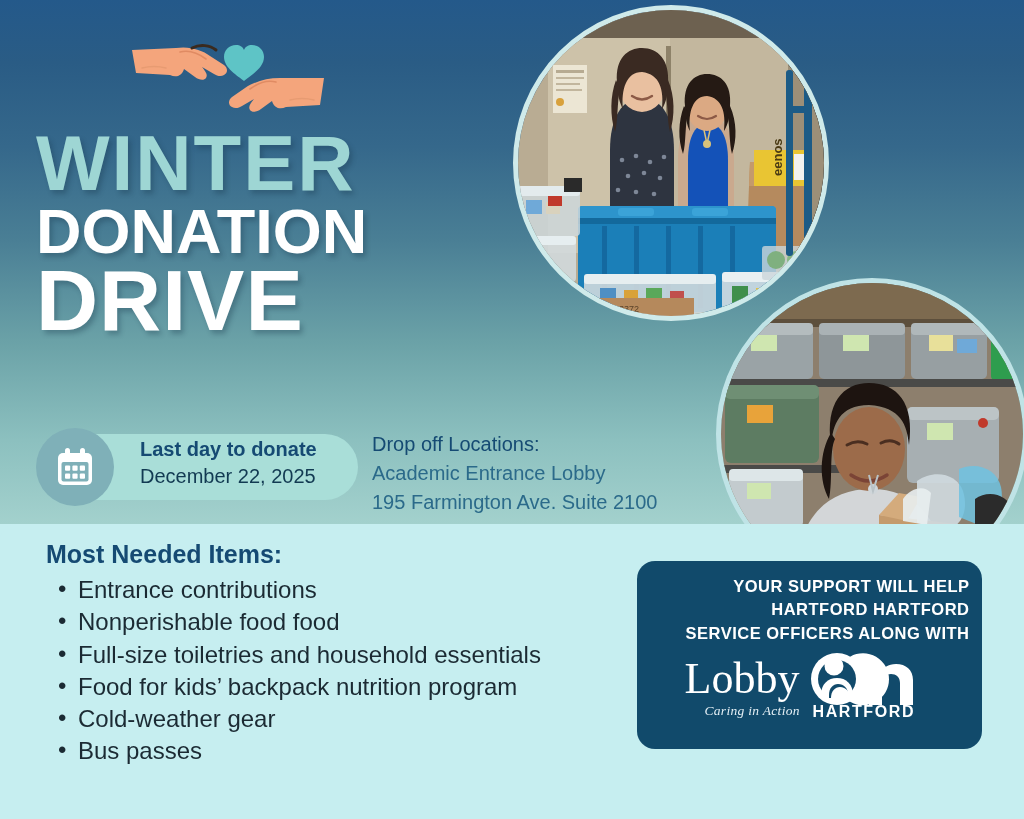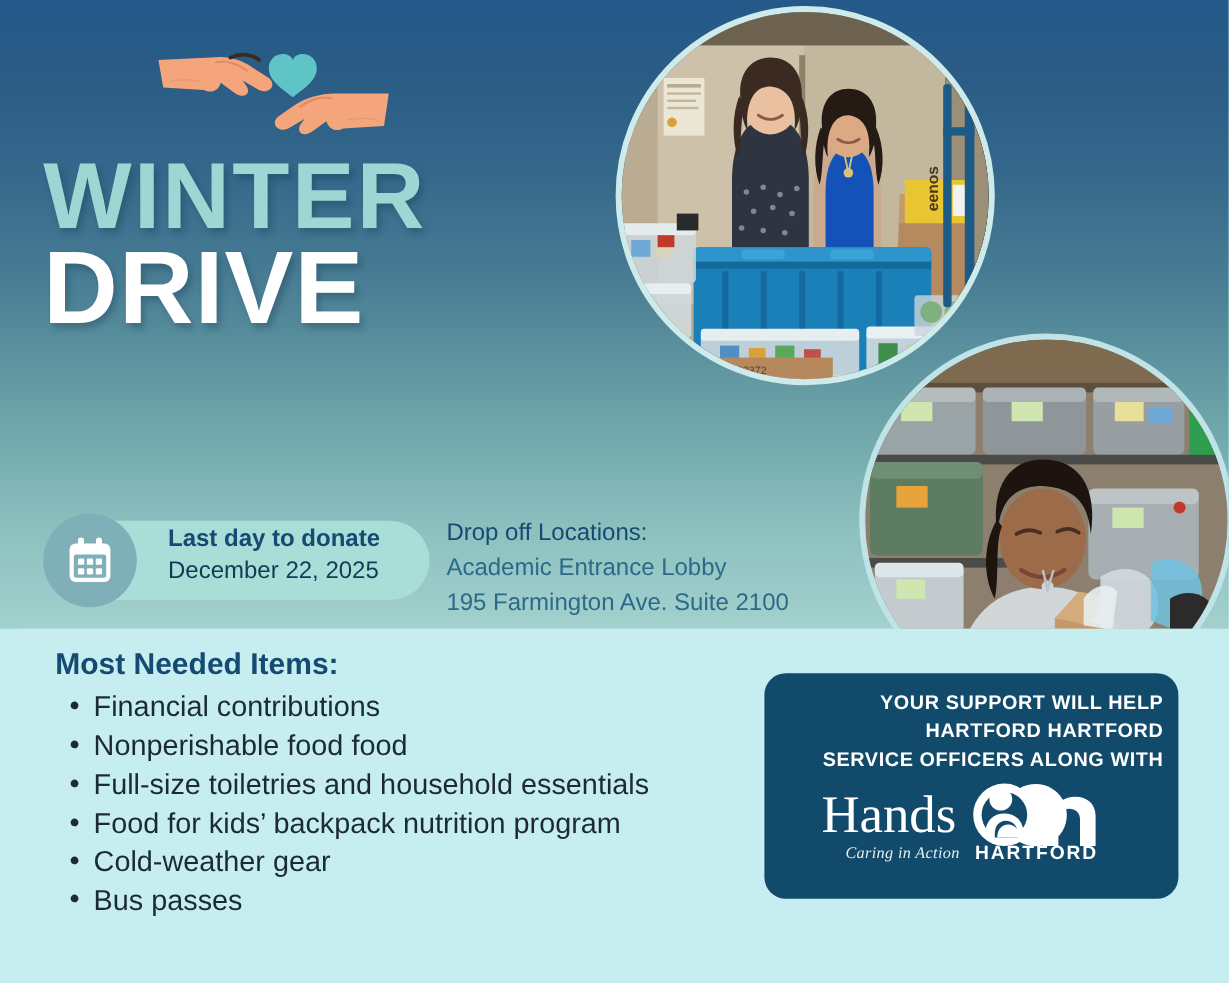--- a/index.html
+++ b/index.html
@@ -137,20 +137,21 @@
                C136 22 131 17 124 17 C120 17 117 19 116 22 C115 19 112 17 108 17 Z" fill="#5ec4c6"></path>
       <path d="M196 50 L152 50 C138 50 126 54 117 60 L104 69 C100 72 100 77 104 79
                C107 81 111 80 114 78 L126 71 C122 76 120 79 122 82 C124 85 129 84 133 81
                L144 73 C146 80 152 82 158 79 L192 77 Z" fill="#f4a57c"></path>
       <path d="M148 54 C140 52 130 55 122 61" fill="none" stroke="#e08b63" stroke-width="1.6" stroke-linecap="round"></path>
       <path d="M186 72 C178 70 170 70 162 72" fill="none" stroke="#e79b72" stroke-width="1.3" stroke-linecap="round"></path>
     </svg>
 
     <div class="headline">
       <div class="h-line h-winter">WINTER</div>
+      <div class="h-line h-donation">DONATION</div>
       <div class="h-line h-drive">DRIVE</div>
     </div>
 
     <div class="photo-circle photo-a">
       <svg class="ph-inner" viewBox="0 0 306 306" preserveAspectRatio="xMidYMid slice">
         <rect width="306" height="306" fill="#b9ac93"></rect>
         <rect x="0" y="0" width="306" height="28" fill="#6d6150"></rect>
         <rect x="30" y="28" width="122" height="215" fill="#cdc2a9"></rect>
         <rect x="152" y="28" width="118" height="215" fill="#c3b79e"></rect>
         <rect x="270" y="28" width="36" height="215" fill="#a2leftB"></rect>
@@ -342,37 +343,37 @@
         <div class="do-title">Drop off Locations:</div>
         <div class="do-line">Academic Entrance Lobby</div>
         <div class="do-line">195 Farmington Ave. Suite 2100</div>
       </div>
     </div>
   </div>
 
   <div class="bottom">
     <div class="needed-title">Most Needed Items:</div>
     <ul class="needed-list">
-      <li>Financial contributions</li>
+      <li>Entrance contributions</li>
       <li>Nonperishable food food</li>
       <li>Full-size toiletries and household essentials</li>
       <li>Food for kids’ backpack nutrition program</li>
       <li>Cold-weather gear</li>
       <li>Bus passes</li>
     </ul>
   </div>
 
   <div class="support-card">
     <div class="support-text">
       <div>YOUR SUPPORT WILL HELP</div>
       <div>HARTFORD HARTFORD</div>
       <div>SERVICE OFFICERS ALONG WITH</div>
     </div>
     <div class="logo-wrap">
-      <div class="logo-hands">Hands</div>
+      <div class="logo-hands">Lobby</div>
       <div class="logo-tag">Caring in Action</div>
       <svg class="logo-on" viewBox="0 0 125 56">
         <path d="M30 28 A26 26 0 1 1 30 28.5 Z" fill="#ffffff"></path>
         <circle cx="30" cy="28" r="26" fill="#ffffff"></circle>
         <circle cx="30" cy="28" r="19" fill="#114a6b"></circle>
         <circle cx="27" cy="15" r="9.5" fill="#ffffff"></circle>
         <path d="M14 44 C14 33 21 27 30 27 C39 27 46 33 46 44 L46 47 L14 47 Z" fill="#ffffff"></path>
         <path d="M22 44 C22 37 26 33 31 33 C37 33 41 37 41 44 L41 47 L22 47 Z" fill="#114a6b"></path>
         <path d="M24 47 C24 40 28 36 33 36 C39 36 43 41 43 47 Z" fill="#ffffff"></path>
         <path d="M62 16 C62 16 62 16 62 16 L62 54 L75 54 L75 32 C75 26 79 23 84 23

